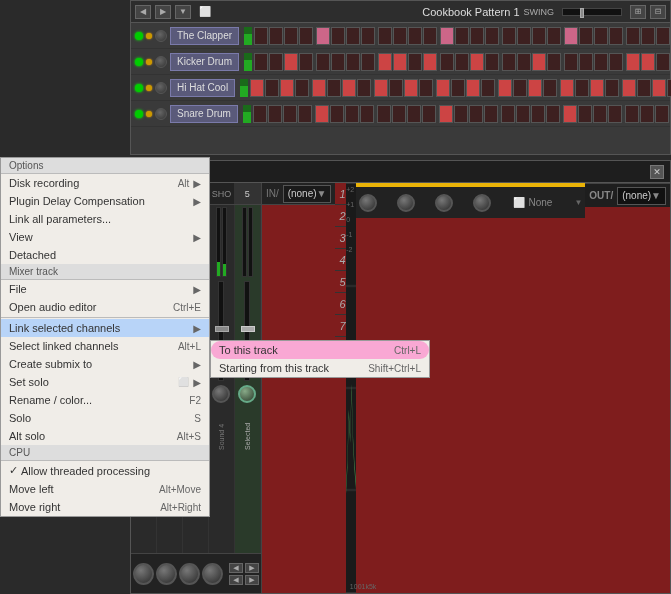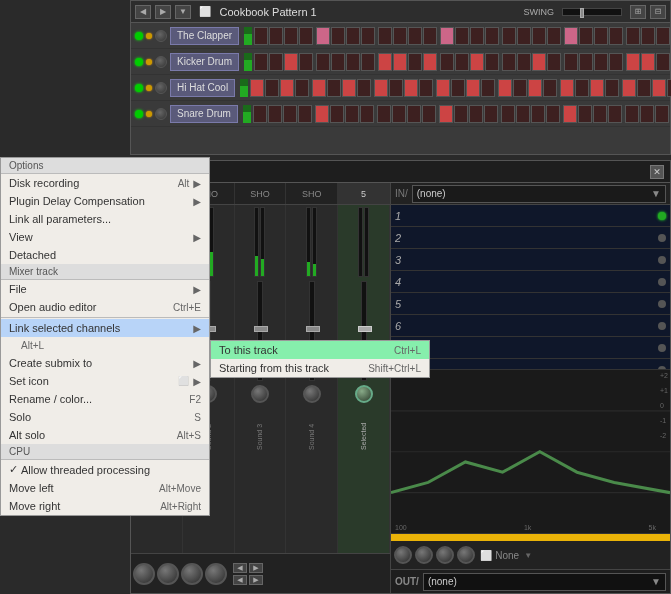--- a/index.html
+++ b/index.html
@@ -170,23 +170,22 @@
       align-items: center;
       justify-content: center;
       cursor: pointer;
       font-size: 9px;
       color: #ccc;
     }
 
     
     .mixer-channels-right {
       flex: 1;
-      background: #0f172a;
-      display: flex;
-      flex-direction: column;
+      background: #7f1d1d;
+      display: flex;
     }
 
     .channel-list {
       flex: 1;
       overflow: hidden;
     }
 
     .channel-item {
       display: flex;
       align-items: center;
@@ -291,21 +290,22 @@
     }
 
     .submenu-item {
       display: flex;
       align-items: center;
       padding: 3px 8px;
       cursor: pointer;
     }
 
     .submenu-item:hover, .submenu-item.highlighted {
-      background: #86efac;
+      background: #f9a8d4;
+      border-radius: 9px;
     }
 
     
     .mixer-full {
       display: flex;
       height: calc(100% - 22px);
     }
 
     .mixer-left-strips {
       width: 260px;
@@ -389,21 +389,21 @@
   </style>
 </head>
 <body>
 
 <div class="beat-sequencer">
   <div class="seq-header">
     <div class="seq-header-btn">◀</div>
     <div class="seq-header-btn">▶</div>
     <div class="seq-header-btn">▼</div>
     <span style="color:#888; font-size:10px; margin:0 4px;">⬜</span>
-    <span style="color:#ddd; font-size:11px; flex:1;">Cookbook Pattern 1</span>
+    <span style="color:#ddd; font-size:11px; flex:1;text-align:right;">Cookbook Pattern 1</span>
     <span style="color:#aaa; font-size:9px; margin-right:4px;">SWING</span>
     <div style="width:60px; height:8px; background:#111; border:1px solid #444; margin-right:4px; position:relative;">
       <div style="position:absolute; left:30%; top:-1px; width:4px; height:10px; background:#888; border:1px solid #aaa;"></div>
     </div>
     <div class="seq-header-btn">⊞</div>
     <div class="seq-header-btn">⊟</div>
   </div>
 
   <div class="seq-row">
     <div class="seq-row-controls">
@@ -804,21 +804,21 @@
           <span>-2</span>
         </div>
         
         <div style="position:absolute; bottom:2px; left:4px; right:14px; display:flex; justify-content:space-between; font-size:7px; color:#666;">
           <span>100</span>
           <span>1k</span>
           <span>5k</span>
         </div>
       </div>
 
-      <div style="display:flex; align-items:center; gap:3px; padding:3px; background:#222; height:35px; border-top:7px solid #eab308;">
+      <div style="display:flex; align-items:center; gap:20px; padding:3px; background:#222; height:35px; border-top:4px solid #eab308;">
         <div class="knob-med"></div>
         <div class="knob-med"></div>
         <div class="knob-med"></div>
         <div class="knob-med"></div>
         <span style="font-size:10px; color:#888; margin-left:2px;">⬜ None</span>
         <span style="font-size:8px; color:#666; margin-left:2px;">▼</span>
       </div>
 
       <div style="display:flex; align-items:center; padding:2px 4px; border-top:1px solid #444; height:24px; background:#1e1e1e;">
         <span style="color:#888; font-size:10px; margin-right:4px; font-weight:bold;">OUT/</span>
@@ -863,28 +863,29 @@
   <div class="menu-item">
     <span class="menu-item-label">Open audio editor</span>
     <span class="menu-item-shortcut">Ctrl+E</span>
   </div>
   <div class="menu-divider"></div>
   <div class="menu-item highlighted">
     <span class="menu-item-label">Link selected channels</span>
     <span class="menu-arrow">▶</span>
   </div>
   <div class="menu-item">
+    <span class="menu-item-label">Select linked channels</span>
     <span class="menu-item-shortcut">Alt+L</span>
   </div>
   <div class="menu-item">
     <span class="menu-item-label">Create submix to</span>
     <span class="menu-arrow">▶</span>
   </div>
   <div class="menu-item">
-    <span class="menu-item-label">Set icon</span>
+    <span class="menu-item-label">Set solo</span>
     <span style="font-size:9px; color:#888; margin-left:4px;">⬜</span>
     <span class="menu-arrow">▶</span>
   </div>
   <div class="menu-item">
     <span class="menu-item-label">Rename / color...</span>
     <span class="menu-item-shortcut">F2</span>
   </div>
   <div class="menu-item">
     <span class="menu-item-label">Solo</span>
     <span class="menu-item-shortcut">S</span>

